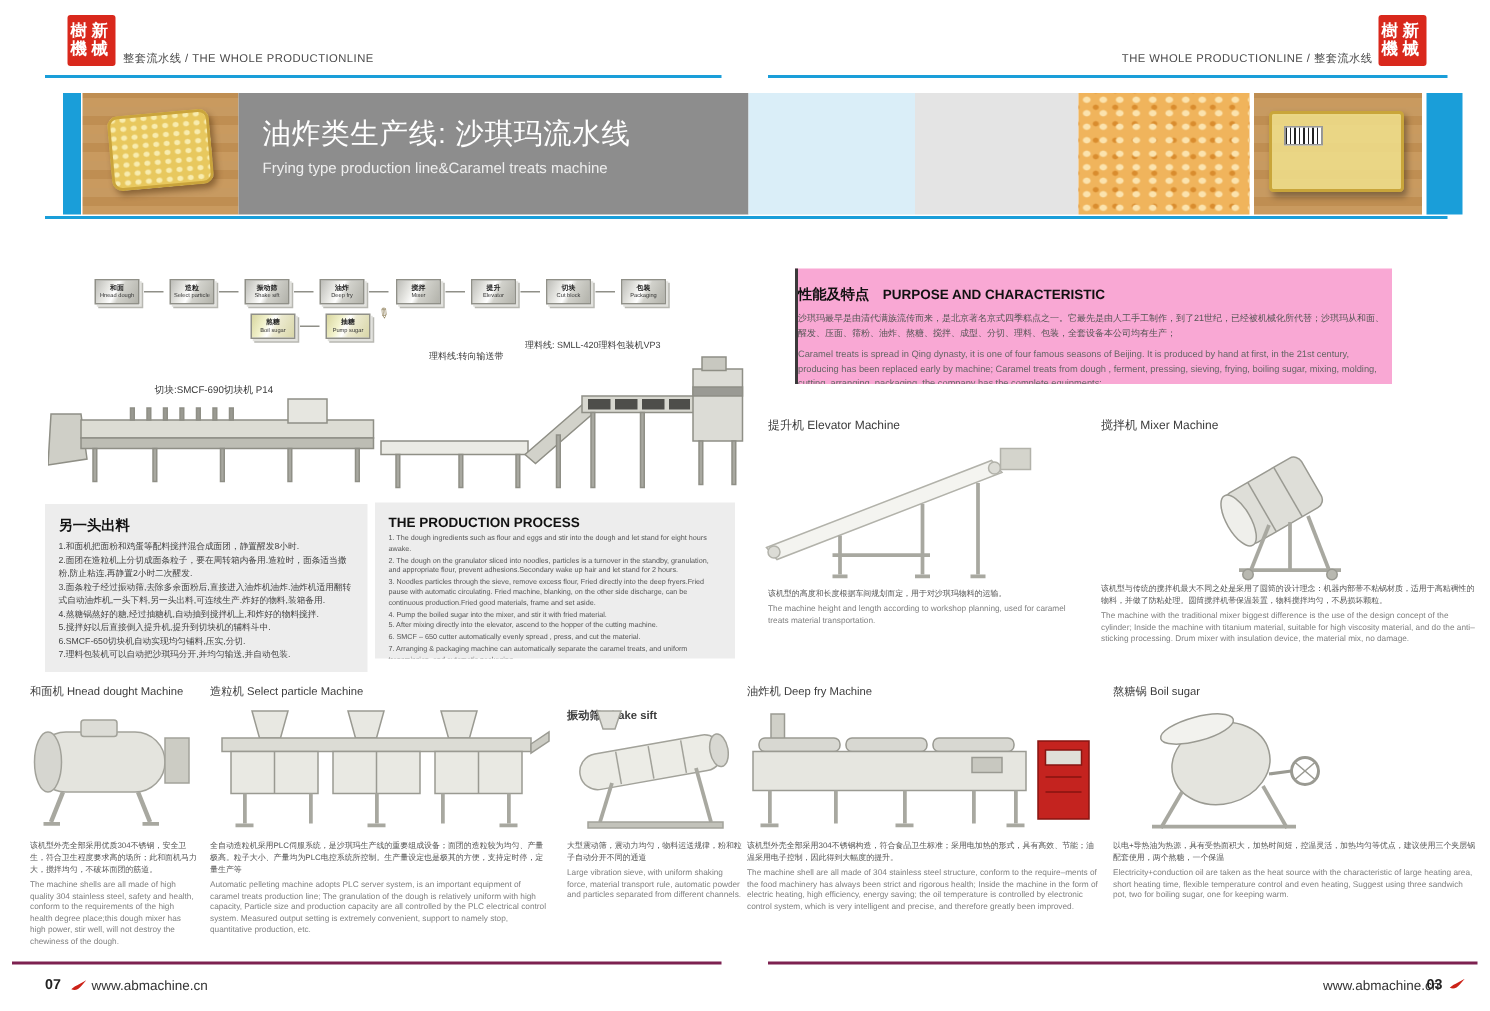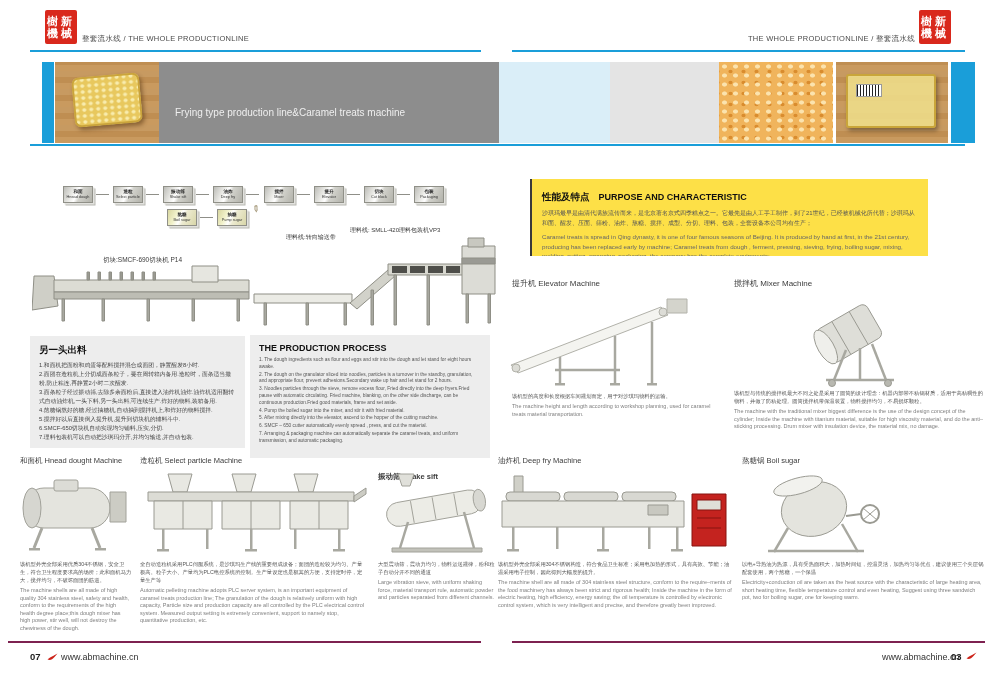--- a/index.html
+++ b/index.html
@@ -50,21 +50,21 @@
   .fdash { position:absolute; width:13px; border-top:1.4px solid #8f8f88; }
   .pencil { font-size:9px; color:#8a7a52; transform:rotate(40deg); display:inline-block; }
   .diag-label { font-size:6px; color:#3a3a3a; white-space:nowrap; }
 
   
   .gbox { background:#ededed; padding:8px 9px; overflow:hidden; }
   .gbox h3 { font-size:9.5px; font-weight:bold; color:#111; margin-bottom:4px; }
   .cn-items div { font-size:5.8px; line-height:9px; color:#444; }
   .en-items div { font-size:4.8px; line-height:6.8px; color:#555; margin-bottom:1px; }
 
-  .purpose { background:#fde047; border-left:2px solid #3a3a3a; padding:7px 10px; overflow:hidden; }
+  .purpose { background:#f9a8d4; border-left:2px solid #3a3a3a; padding:7px 0; overflow:hidden; }
   .purpose .t-cn { font-size:9.5px; font-weight:bold; color:#111; }
   .purpose .t-en { font-size:9px; font-weight:bold; color:#111; margin-left:9px; }
   .purpose .p-cn { font-size:6px; line-height:10px; color:#555; margin-top:4px; }
   .purpose .p-en { font-size:6.2px; line-height:9.5px; color:#666; margin-top:4px; }
 
   .cap { font-size:8px; color:#3c3c3c; white-space:nowrap; }
   .desc .d-cn { font-size:5.3px; line-height:8px; color:#555; }
   .desc .d-en { font-size:5.5px; line-height:7.6px; color:#808080; margin-top:3px; }
 
   
@@ -92,20 +92,21 @@
   </div>
 
   <div class="abs hline blue" style="left:30px; top:50px; width:451px;"></div>
   <div class="abs hline blue" style="left:512px; top:50px; width:453px;"></div>
 
   <div class="abs blue" style="left:42px; top:62px; width:12px; height:81px;"></div>
   <div class="abs photo-wood" style="left:55px; top:62px; width:104px; height:81px;">
     <div class="treat-blob"></div>
   </div>
   <div class="abs banner-gray" style="left:159px; top:62px; width:340px; height:81px;">
+    <div class="abs banner-title" style="left:16px; top:14px;">油炸类生产线: 沙琪玛流水线</div>
     <div class="abs banner-sub" style="left:16px; top:45px;">Frying type production line&amp;Caramel treats machine</div>
   </div>
   <div class="abs" style="left:499px; top:62px; width:111px; height:81px; background:#daeef8;"></div>
   <div class="abs" style="left:610px; top:62px; width:109px; height:81px; background:#e4e4e4;"></div>
   <div class="abs closeup" style="left:719px; top:62px; width:114px; height:81px;"></div>
   <div class="abs photo-wood" style="left:836px; top:62px; width:112px; height:81px;">
     <div class="pkg">
       <div class="barcode"></div>
     </div>
   </div>
@@ -230,21 +231,21 @@
     <div class="cn-items">
       <div>1.和面机把面粉和鸡蛋等配料搅拌混合成面团，静置醒发8小时.</div>
       <div>2.面团在造粒机上分切成面条粒子，要在周转箱内备用.造粒时，面条适当撒粉,防止粘连,再静置2小时二次醒发.</div>
       <div>3.面条粒子经过振动筛,去除多余面粉后,直接进入油炸机油炸.油炸机适用翻转式自动油炸机,一头下料,另一头出料,可连续生产.炸好的物料,装箱备用.</div>
       <div>4.熬糖锅熬好的糖,经过抽糖机,自动抽到搅拌机上,和炸好的物料搅拌.</div>
       <div>5.搅拌好以后直接倒入提升机,提升到切块机的辅料斗中.</div>
       <div>6.SMCF-650切块机自动实现均匀铺料,压实,分切.</div>
       <div>7.理料包装机可以自动把沙琪玛分开,并均匀输送,并自动包装.</div>
     </div>
   </div>
-  <div class="abs gbox" style="left:250px; top:335px; width:240px; height:123px;">
+  <div class="abs gbox" style="left:250px; top:335px; width:240px; height:104px;">
     <h3 style="font-size:9px;">THE PRODUCTION PROCESS</h3>
     <div class="en-items">
       <div>1. The dough ingredients such as flour and eggs and stir into the dough and let stand for eight hours awake.</div>
       <div>2. The dough on the granulator sliced into noodles, particles is a turnover in the standby, granulation, and appropriate flour, prevent adhesions.Secondary wake up hair and let stand for 2 hours.</div>
       <div>3. Noodles particles through the sieve, remove excess flour, Fried directly into the deep fryers.Fried pause with automatic circulating. Fried machine, blanking, on the other side discharge, can be continuous production.Fried good materials, frame and set aside.</div>
       <div>4. Pump the boiled sugar into the mixer, and stir it with fried material.</div>
       <div>5. After mixing directly into the elevator, ascend to the hopper of the cutting machine.</div>
       <div>6. SMCF – 650 cutter automatically evenly spread , press, and cut the material.</div>
       <div>7. Arranging &amp; packaging machine can automatically separate the caramel treats, and uniform transmission, and automatic packaging.</div>
     </div>

